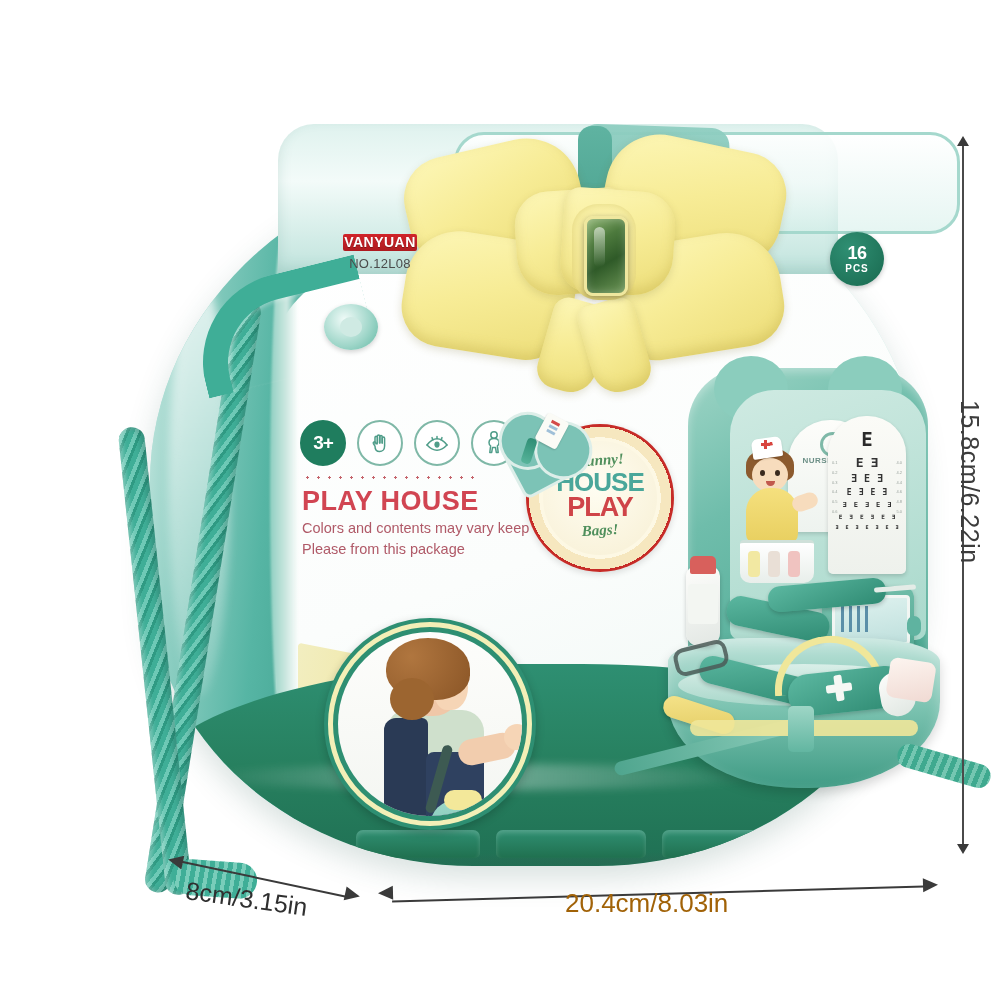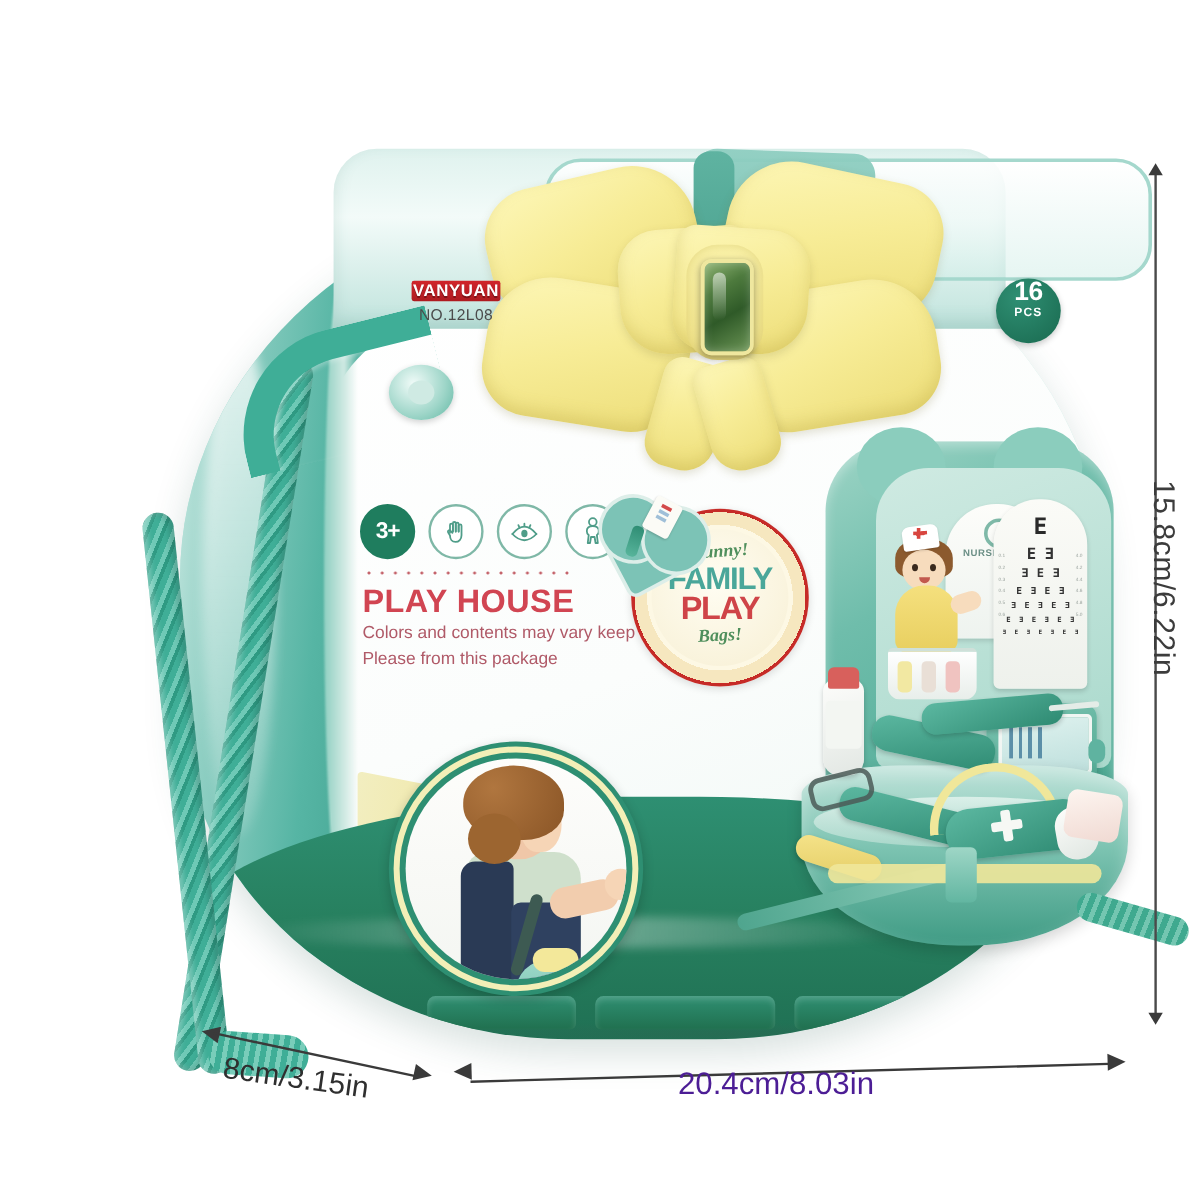--- a/index.html
+++ b/index.html
@@ -19,21 +19,21 @@
     position:absolute;left:955px;top:400px;
     writing-mode:vertical-rl;text-orientation:mixed;
     font-size:25px;color:#3c3c3c;letter-spacing:.5px;white-space:nowrap;
   }
 
   .dim-w-wrap{position:absolute;left:378px;top:878px;width:560px;height:34px;}
   .dim-w-line{position:absolute;left:14px;top:15px;width:532px;height:2px;background:#3a3a3a;transform:rotate(-1.6deg);}
   .dim-w-wrap .ar{position:absolute;top:8px;width:0;height:0;border-top:7px solid transparent;border-bottom:7px solid transparent;}
   .dim-w-wrap .ar.l{left:0;border-right:15px solid #3a3a3a;transform:rotate(-1.6deg);}
   .dim-w-wrap .ar.r{right:0;top:0px;border-left:15px solid #3a3a3a;transform:rotate(-1.6deg);}
-  .dim-w-label{position:absolute;left:565px;top:888px;font-size:26px;color:#4c1d95;white-space:nowrap;}
+  .dim-w-label{position:absolute;left:565px;top:888px;font-size:26px;color:#a16207;white-space:nowrap;}
 
   .dim-d-wrap{position:absolute;left:168px;top:852px;width:190px;height:48px;}
   .dim-d-line{position:absolute;left:10px;top:8px;width:172px;height:2px;background:#3a3a3a;transform:rotate(12deg);transform-origin:left center;}
   .dim-d-wrap .ar{position:absolute;width:0;height:0;border-top:7px solid transparent;border-bottom:7px solid transparent;}
   .dim-d-wrap .ar.l{left:0;top:2px;border-right:15px solid #3a3a3a;transform:rotate(12deg);}
   .dim-d-wrap .ar.r{right:-2px;top:36px;border-left:15px solid #3a3a3a;transform:rotate(12deg);}
   .dim-d-label{position:absolute;left:186px;top:876px;font-size:25px;color:#2f2f2f;white-space:nowrap;transform:rotate(8deg);transform-origin:left center;}
 
   
   .bag{position:absolute;left:128px;top:126px;width:808px;height:740px;}
@@ -178,21 +178,21 @@
     text-shadow:0 1px 0 rgba(0,0,0,.3);overflow:hidden;
   }
   .brand-no{font-size:13px;color:#4b4b4b;letter-spacing:.3px;}
 
   
   .pcs-badge{
     position:absolute;left:702px;top:106px;width:54px;height:54px;border-radius:50%;
     background:radial-gradient(circle at 36% 30%,#2f8f73,#19694f);
     color:#fff;text-align:center;box-shadow:0 2px 5px rgba(0,0,0,.22);
   }
-  .pcs-num{display:block;font-size:22px;font-weight:bold;line-height:1;letter-spacing:-.5px;}
+  .pcs-num{display:block;font-size:18px;font-weight:bold;line-height:1;padding-top:12px;letter-spacing:-.5px;}
   .pcs-unit{display:block;font-size:10px;font-weight:bold;letter-spacing:1px;line-height:1;margin-top:2px;}
 
   
   .icon-row{position:absolute;left:172px;top:294px;display:flex;gap:11px;align-items:center;}
   .ico{width:42px;height:42px;border-radius:50%;border:2px solid #7fb8a7;display:flex;align-items:center;justify-content:center;background:#fff;}
   .ico.filled{background:#1f7d5e;border-color:#1f7d5e;color:#fff;font-size:19px;font-weight:bold;letter-spacing:-1px;}
   .ico svg{display:block;}
 
   
   .dots{position:absolute;left:174px;top:348px;width:172px;height:7px;
@@ -463,21 +463,21 @@
     <div class="play-house">PLAY HOUSE</div>
     <div class="copy">
       <p>Colors and contents may vary keep</p>
       <p>Please from this package</p>
     </div>
 
     <div class="fn-badge">
       <div class="fn-ring"></div>
       <div class="fn-inner">
         <div class="fn-funny">Funny!</div>
-        <div class="fn-family">FAMILY</div>
+        <div class="fn-family">HOUSE</div>
         <div class="fn-nurse">PLAY</div>
         <div class="fn-bags">Bags!</div>
       </div>
       <div class="fn-heart"></div>
       <div class="fn-heart-card"></div>
       <div class="fn-heart-pen"></div>
     </div>
 
     <div class="photo">
       <div class="photo-ring"></div>

